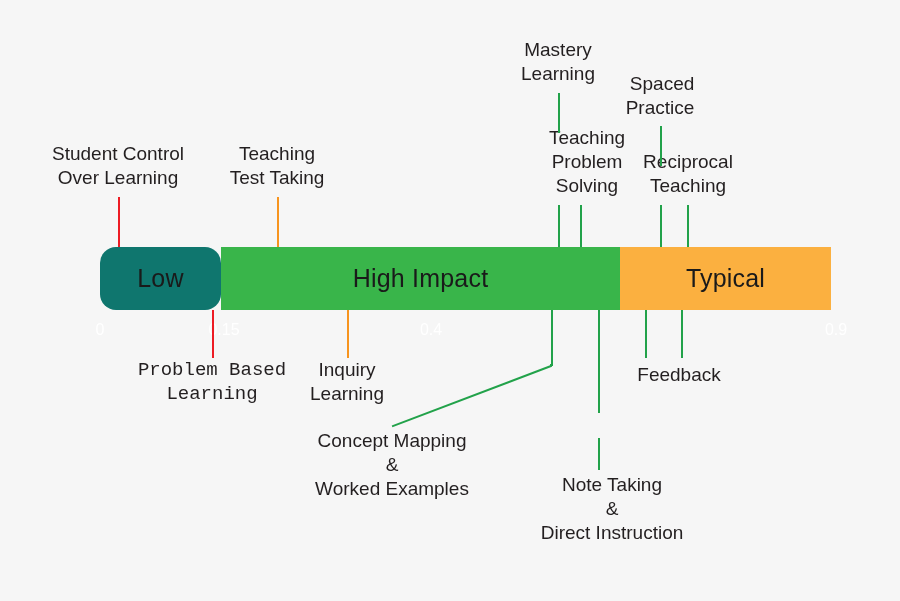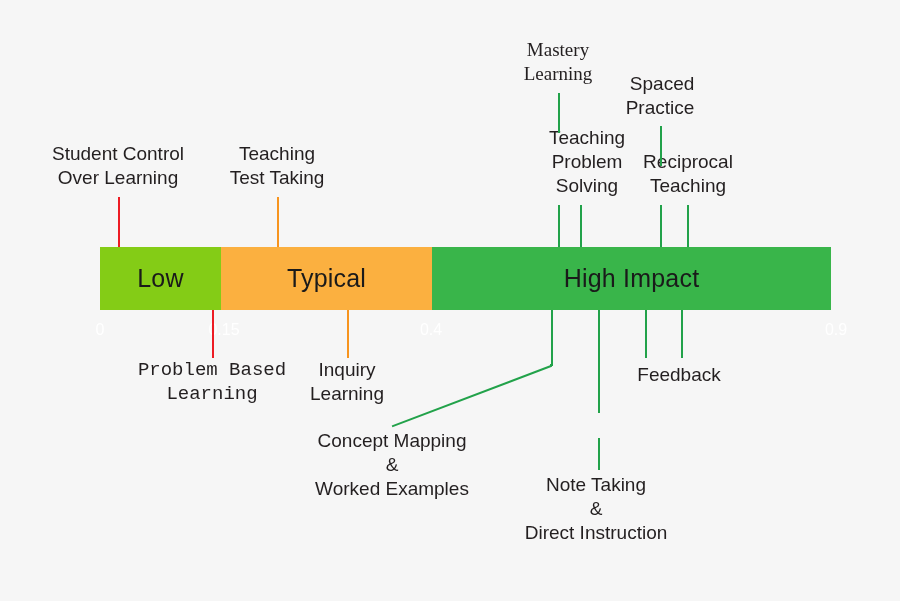--- a/index.html
+++ b/index.html
@@ -31,21 +31,21 @@
   }
   .seg {
     display: flex;
     align-items: center;
     justify-content: center;
     color: #1a1a1a;
     font-size: 25px;
     letter-spacing: .2px;
     white-space: nowrap;
   }
-  .seg-low      { width: 121px; background: #84cc16; }
+  .seg-low      { width: 121px; background: #0f766e; border-radius: 16px; }
   .seg-typical  { width: 211px; background: #fbb040; }
   .seg-high     { width: 399px; background: #39b54a; }
 
   
   .axis-num {
     position: absolute;
     top: 321px;
     font-size: 16px;
     color: #ffffff;
     white-space: nowrap;
@@ -89,21 +89,21 @@
 <body>
 
 <div id="stage">
 
   <div class="label above" style="left:118px; top:190px;">Student Control
 Over Learning</div>
 
   <div class="label above" style="left:277px; top:190px;">Teaching
 Test Taking</div>
 
-  <div class="label above" style="left:558px; top:86px;font-family:Liberation Serif, serif;">Mastery
+  <div class="label above" style="left:558px; top:86px;">Mastery
 Learning</div>
 
   <div class="label above" style="left:587px; top:198px;">Teaching
 Problem
 Solving</div>
 
   <div class="label above" style="left:660px; top:120px;text-align:right;">Spaced
 Practice</div>
 
   <div class="label above" style="left:688px; top:198px;">Reciprocal
@@ -113,22 +113,22 @@
   <div class="tick tick-orange" style="left:277px; top:197px; height:50px;"></div>
   <div class="tick tick-green" style="left:558px; top:93px; height:40px;"></div>
   <div class="tick tick-green" style="left:558px; top:205px; height:42px;"></div>
   <div class="tick tick-green" style="left:580px; top:205px; height:42px;"></div>
   <div class="tick tick-green" style="left:660px; top:126px; height:40px;"></div>
   <div class="tick tick-green" style="left:660px; top:205px; height:42px;"></div>
   <div class="tick tick-green" style="left:687px; top:205px; height:42px;"></div>
 
   <div class="bar">
     <div class="seg seg-low">Low</div>
+    <div class="seg seg-high">High Impact</div>
     <div class="seg seg-typical">Typical</div>
-    <div class="seg seg-high">High Impact</div>
   </div>
 
   <div class="axis-num" style="left:100px;">0</div>
   <div class="axis-num" style="left:224px;">0.15</div>
   <div class="axis-num" style="left:431px;">0.4</div>
   <div class="axis-num" style="left:836px;">0.9</div>
 
   <div class="tick tick-red" style="left:212px; top:310px; height:48px;"></div>
   <div class="tick tick-orange" style="left:347px; top:310px; height:48px;"></div>
   <div class="tick tick-green" style="left:551px; top:310px; height:56px;"></div>
@@ -147,17 +147,17 @@
   <div class="label" style="left:347px; top:358px;">Inquiry
 Learning</div>
 
   <div class="label" style="left:392px; top:429px;">Concept Mapping
 &amp;
 Worked Examples</div>
 
   <div class="label" style="left:645px; top:363px;margin-left:34px;">Feedback</div>
 
 
-  <div class="label" style="left:596px; top:473px;">Note Taking
+  <div class="label" style="left:612px; top:473px;">Note Taking
 &amp;
 Direct Instruction</div>
 
 </div>
 
 </body></html>

